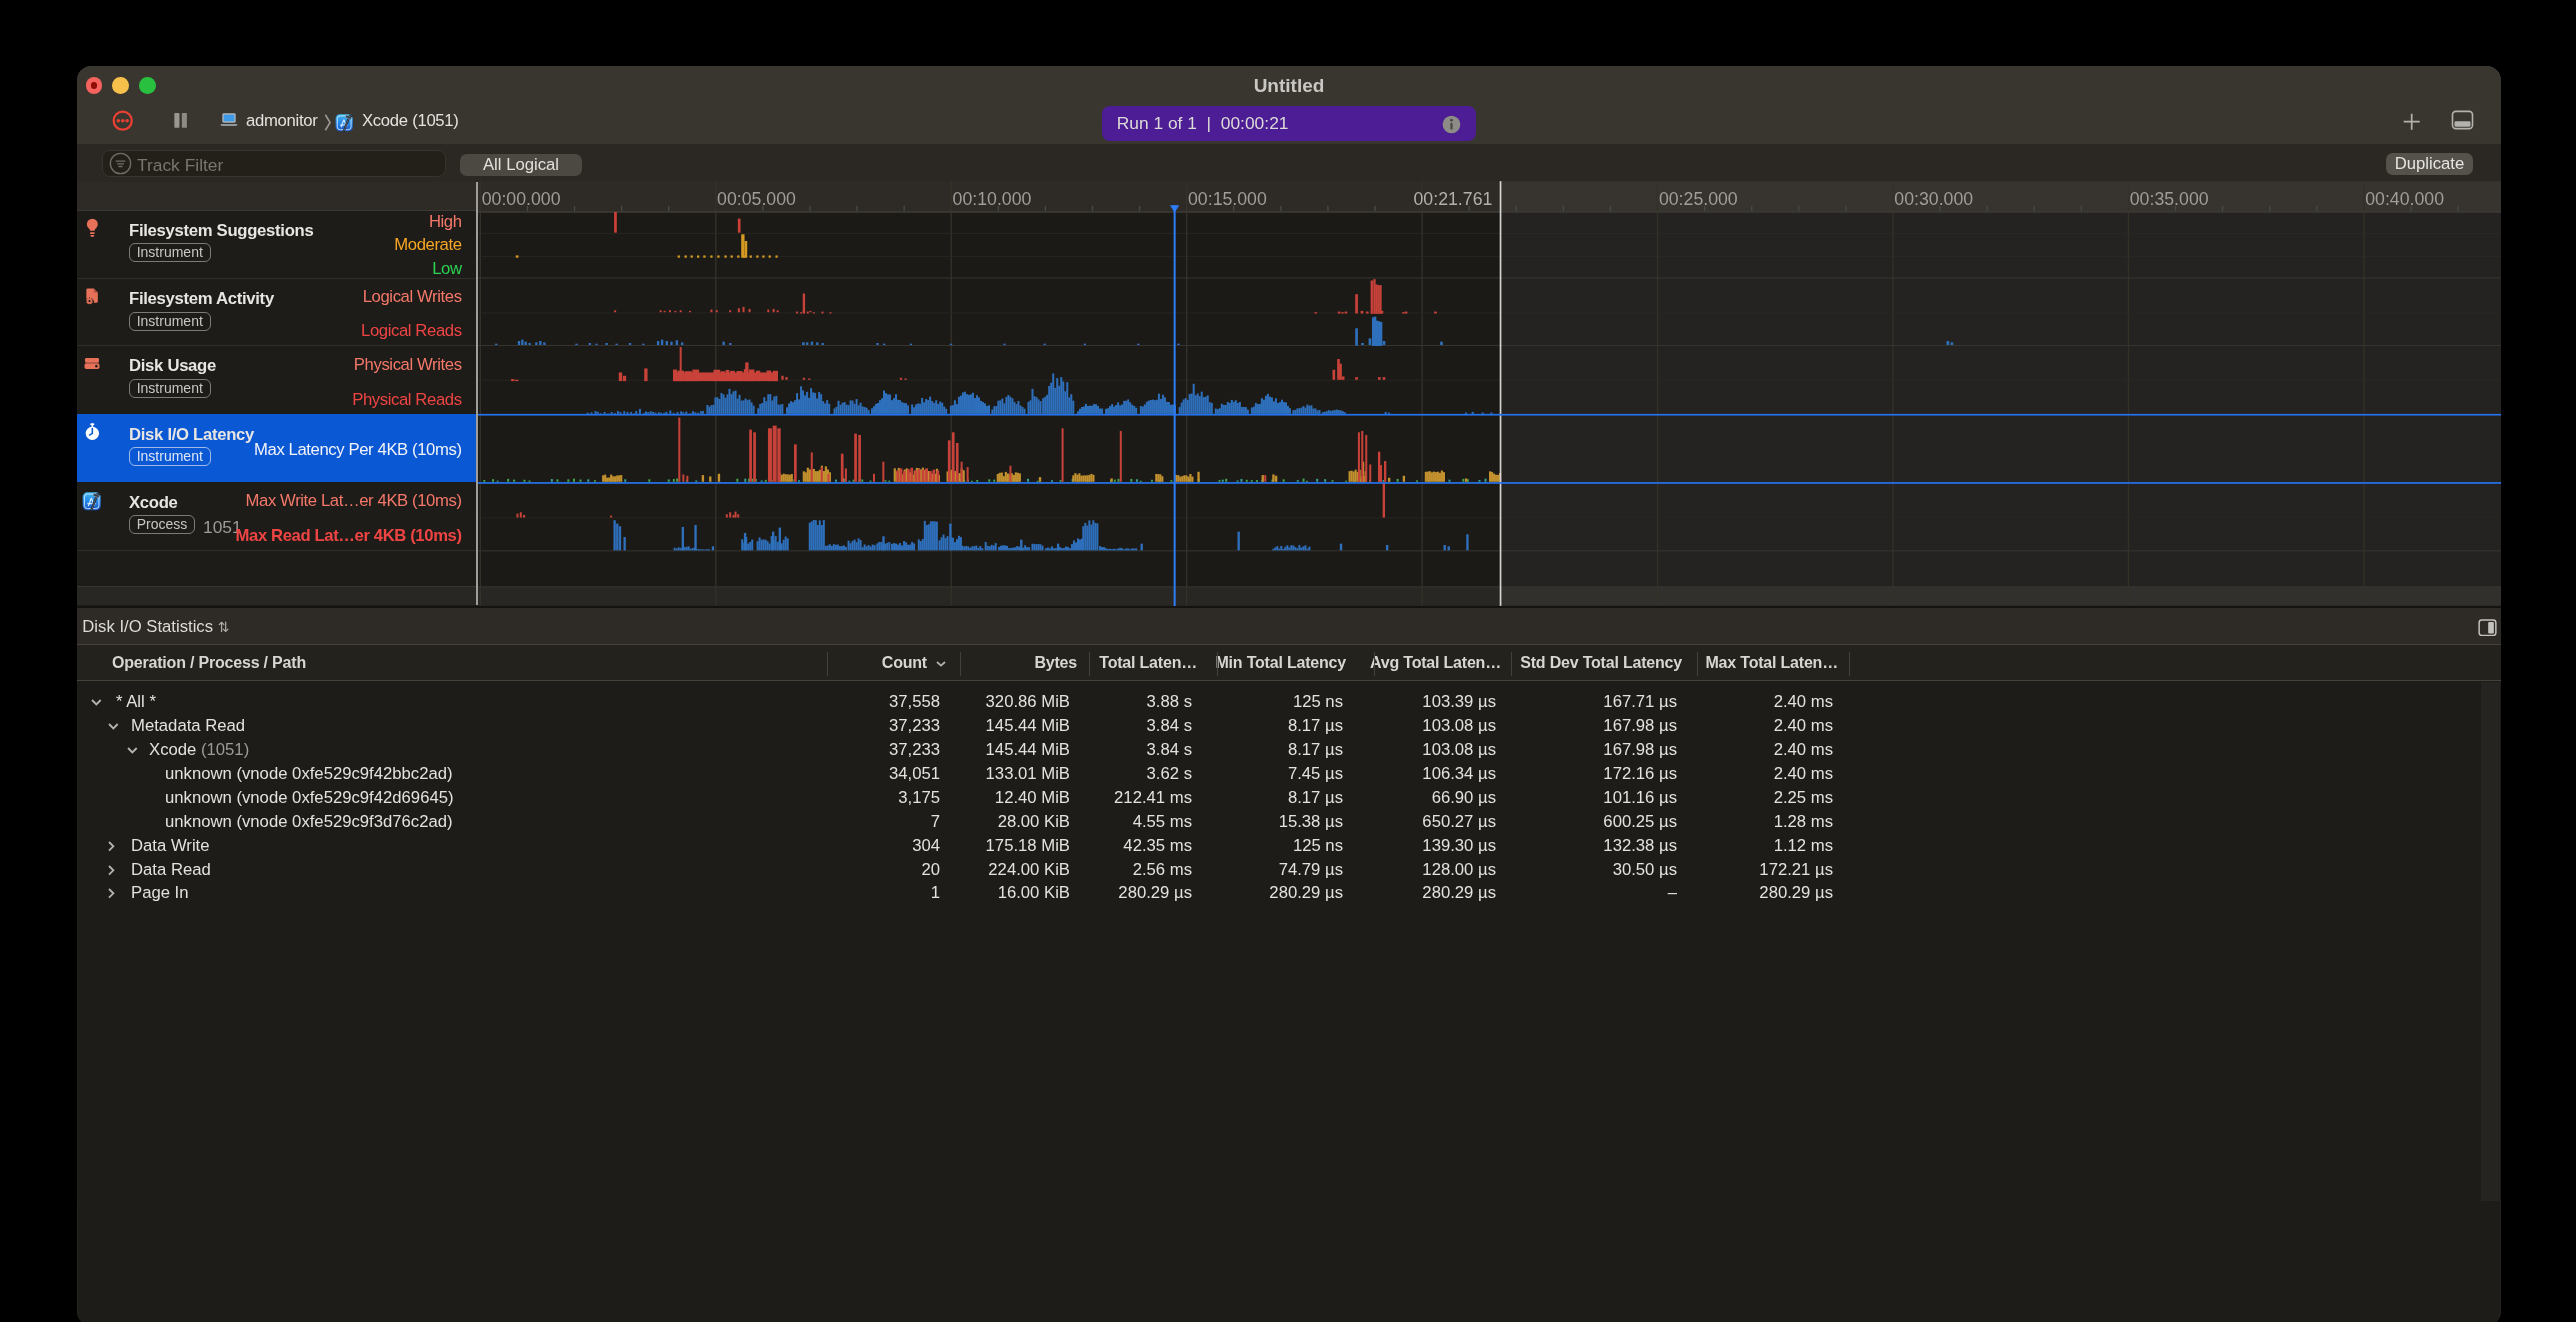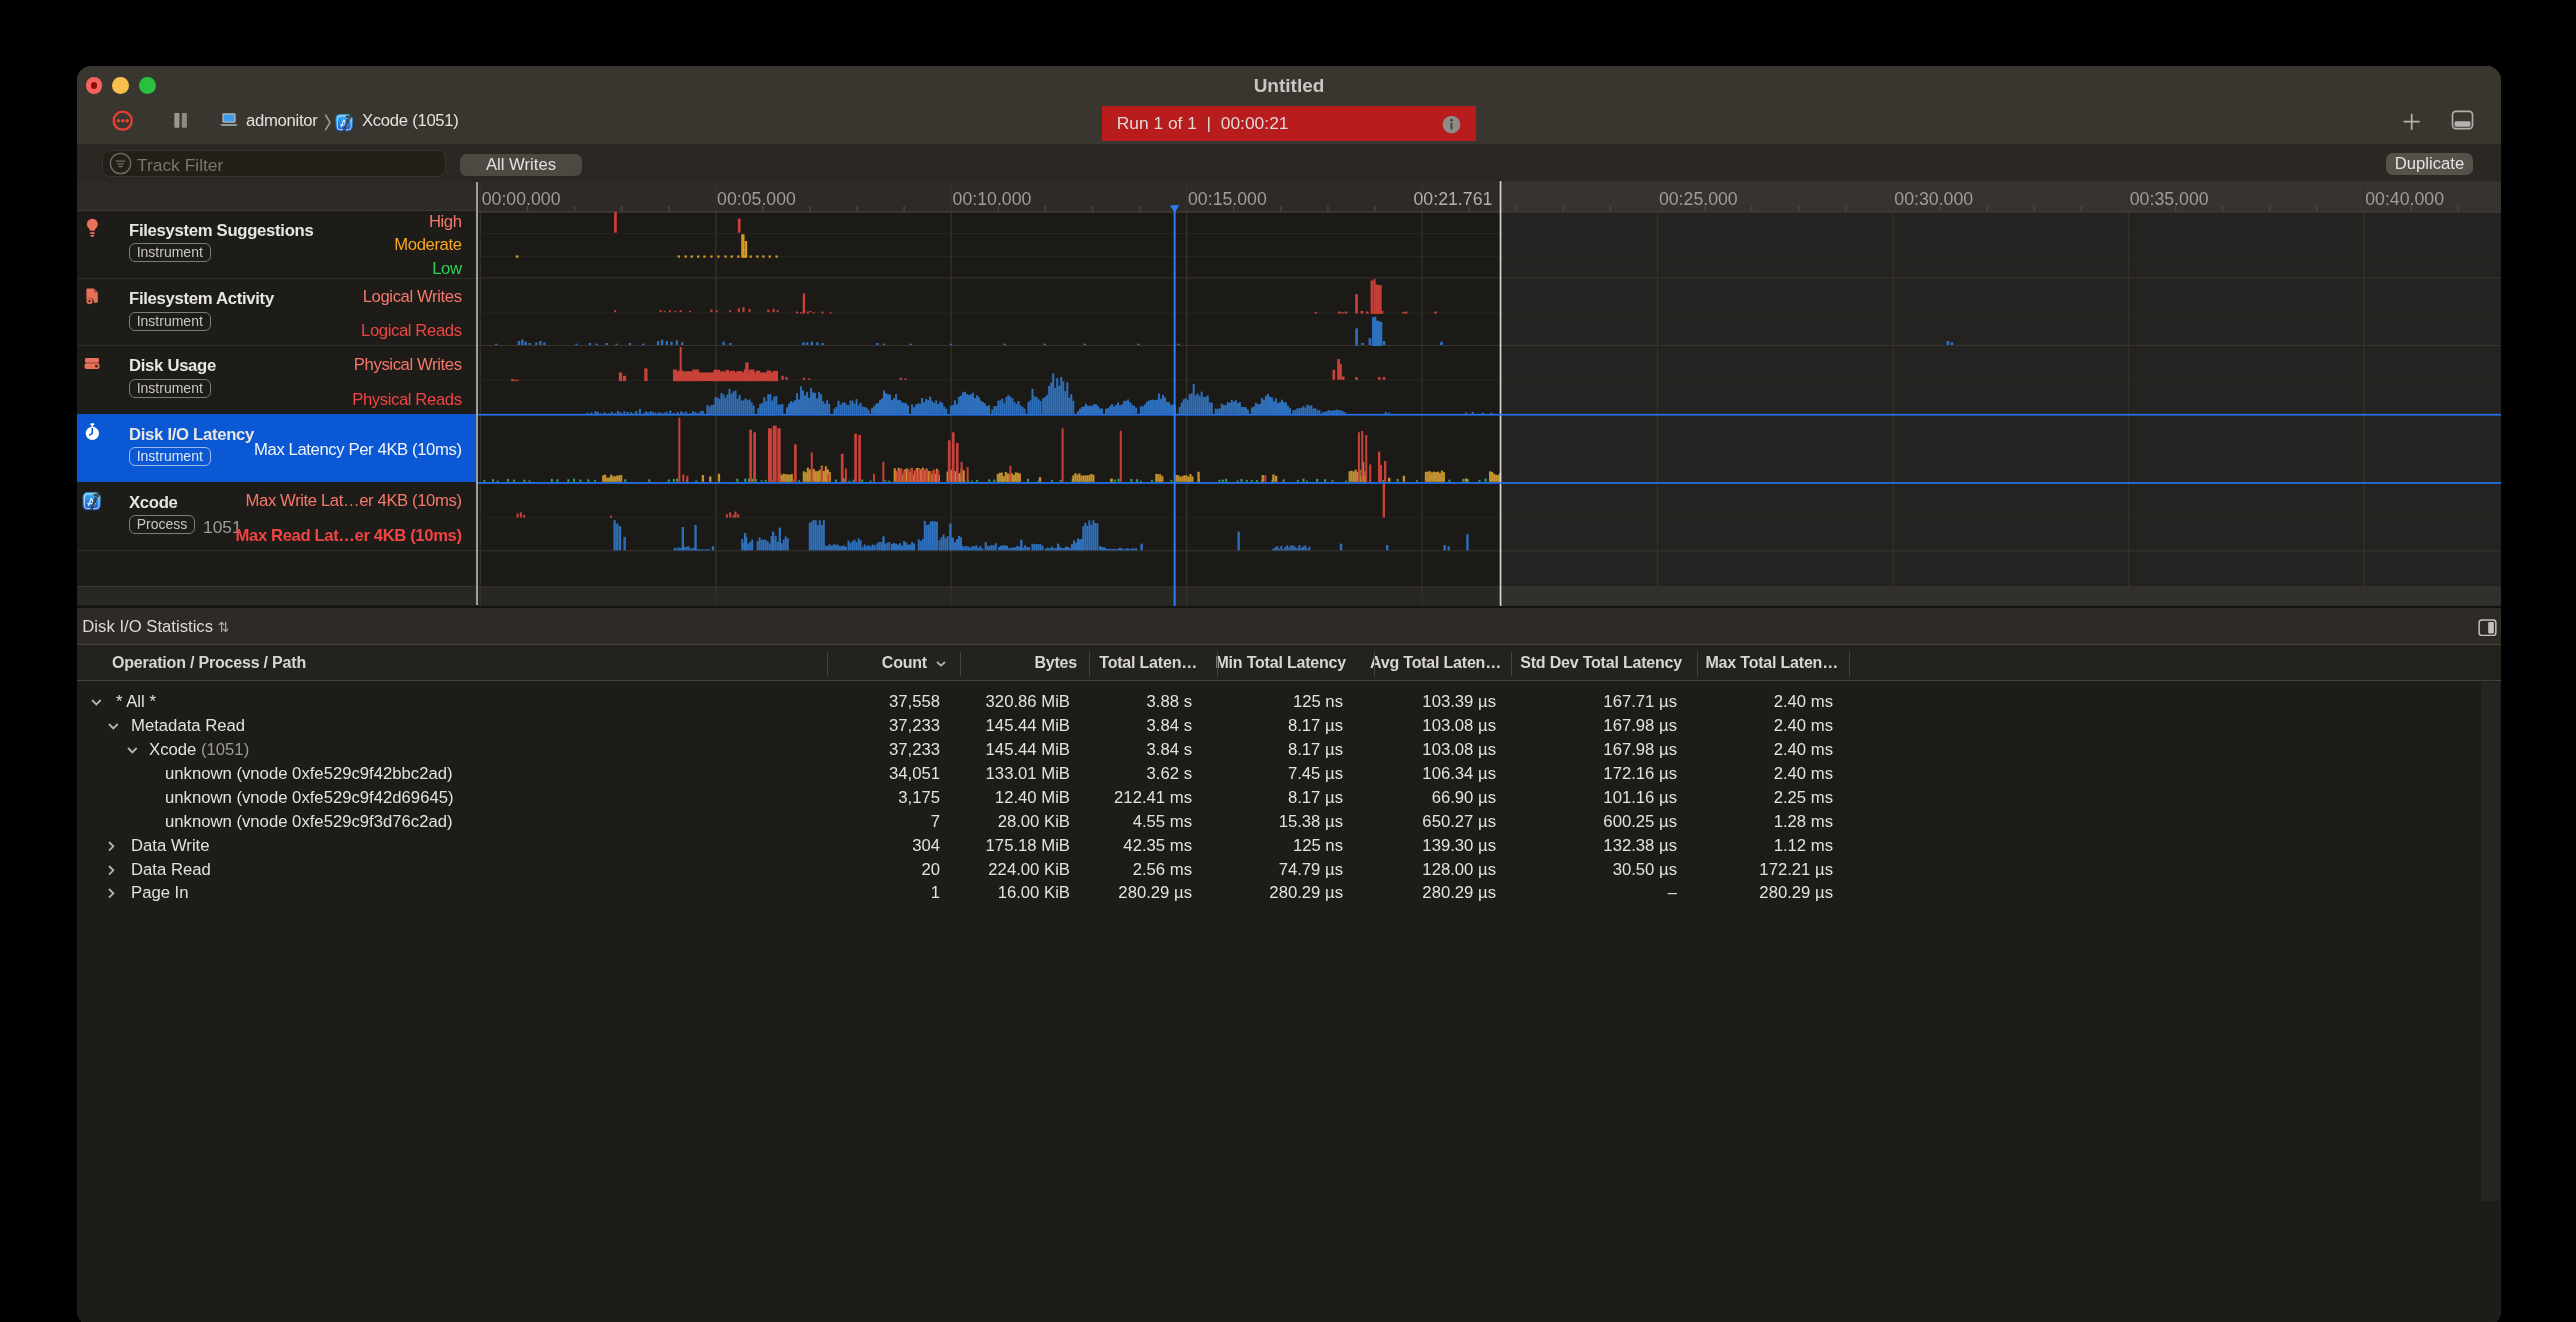--- a/index.html
+++ b/index.html
@@ -1,20 +1,20 @@
 <!DOCTYPE html>
 <html style="font-size:10.7px"><head><meta charset="utf-8"><style>
 *{margin:0;padding:0;box-sizing:border-box}
 html,body{width:2576px;height:1323px;background:#000;font-family:"Liberation Sans",sans-serif;overflow:hidden}
 #win{position:absolute;left:77px;top:66px;width:2424px;height:1260px;background:#1e1c18;border-radius:14.7px;overflow:hidden;box-shadow:0 1px 0 rgba(255,255,255,0.16) inset, 0 0 0 0.7px rgba(255,255,255,0.05) inset}
 .abs{position:absolute}
 #titlebar{left:0;top:0;width:100%;height:78px;background:#39362f}
 .tl{border-radius:50%;width:16.7px;height:16.7px;top:11.4px}
 #title{left:0;right:0;top:8.7px;text-align:center;font-size:19px;font-weight:700;color:#c9c7c3}
-#runpill{left:1025px;top:40px;width:374px;height:35px;background:#b91c1c;border-radius:0;color:#dddbd7;font-size:17.4px;line-height:35px}
+#runpill{left:1025px;top:40px;width:374px;height:35px;background:#4c1d95;border-radius:8px;color:#dddbd7;font-size:17.4px;line-height:35px}
 #filterbar{left:0;top:78px;width:100%;height:38px;background:#2b2823}
 .field{background:#222019;border:1.3px solid #37342e;border-radius:8px;color:#78766f;font-size:17.4px}
 #alltracks{left:383px;top:10px;width:122px;height:22px;background:#4c4943;border-radius:6.7px;color:#e2e0dc;font-size:16.7px;text-align:center;line-height:22px}
 #dupbtn{left:2309px;top:9.4px;width:87px;height:21.4px;background:#55524b;border-radius:6.7px;color:#e6e4e0;font-size:16.7px;text-align:center;line-height:21.4px}
 #sidebar{left:0;top:146px;width:400px;height:395px;background:#1e1c18}
 #sbsep{left:399px;top:116px;width:1.7px;height:423px;background:#a09e9a}
 .trow{position:absolute;left:0;width:400px}
 .tname{position:absolute;left:52px;font-size:16.7px;font-weight:700;letter-spacing:-0.3px;color:#e8e6e2}
 .pill{position:absolute;left:52px;height:19px;border:1.3px solid #7d7b76;border-radius:6px;color:#c9c7c3;font-size:14px;line-height:16px;padding:0 6.7px}
 .lane{position:absolute;right:15.4px;font-size:16.7px;letter-spacing:-0.4px;text-align:right;line-height:19px}
@@ -88,21 +88,21 @@
       <svg class="abs" style="left:2374px;top:44px" width="23" height="20" viewBox="0 0 34 30">
         <rect x="2" y="2" width="30" height="26" rx="5" fill="none" stroke="#b4b2ad" stroke-width="2.4"></rect>
         <rect x="5" y="17" width="24" height="8" rx="2" fill="#b4b2ad"></rect>
       </svg>
   </div>
   <div class="abs" id="filterbar">
     <div class="abs field" style="left:25.4px;top:6px;width:344px;height:27.4px;line-height:25px"><span style="display:inline-block;vertical-align:middle;margin:0.7px 5.3px 0 5.3px"><svg width="23" height="23" viewBox="0 0 34 34">
             <circle cx="17" cy="17" r="15" fill="none" stroke="#6e6c66" stroke-width="2"></circle>
             <path d="M10 13.5 h14 M12 17.5 h10 M14 21.5 h6" stroke="#6e6c66" stroke-width="2"></path>
           </svg></span>Track Filter</div>
-    <div class="abs" id="alltracks">All Writes</div>
+    <div class="abs" id="alltracks">All Logical</div>
     <div class="abs" id="dupbtn">Duplicate</div>
   </div>
   <div class="abs" style="left:0;top:116px;width:400px;height:29px;background:#2e2b26;border-bottom:1px solid #3c3934"></div>
   <div class="abs" style="left:400px;top:115px;width:2024px;height:426px">
       <svg width="2024" height="425" viewBox="0 0 3026 635" style="display:block">
         <rect x="0" y="0" width="3026" height="46" fill="#2e2b26"></rect>
         <rect x="0" y="46" width="3026" height="589" fill="#1b1a17"></rect>
         <rect x="0" y="606" width="3026" height="29" fill="#292723"></rect>
         <rect x="1530" y="0" width="1496" height="635" fill="rgba(255,255,255,0.045)"></rect>
         <rect x="4.0" y="0" width="2" height="635" fill="#343129"></rect>

